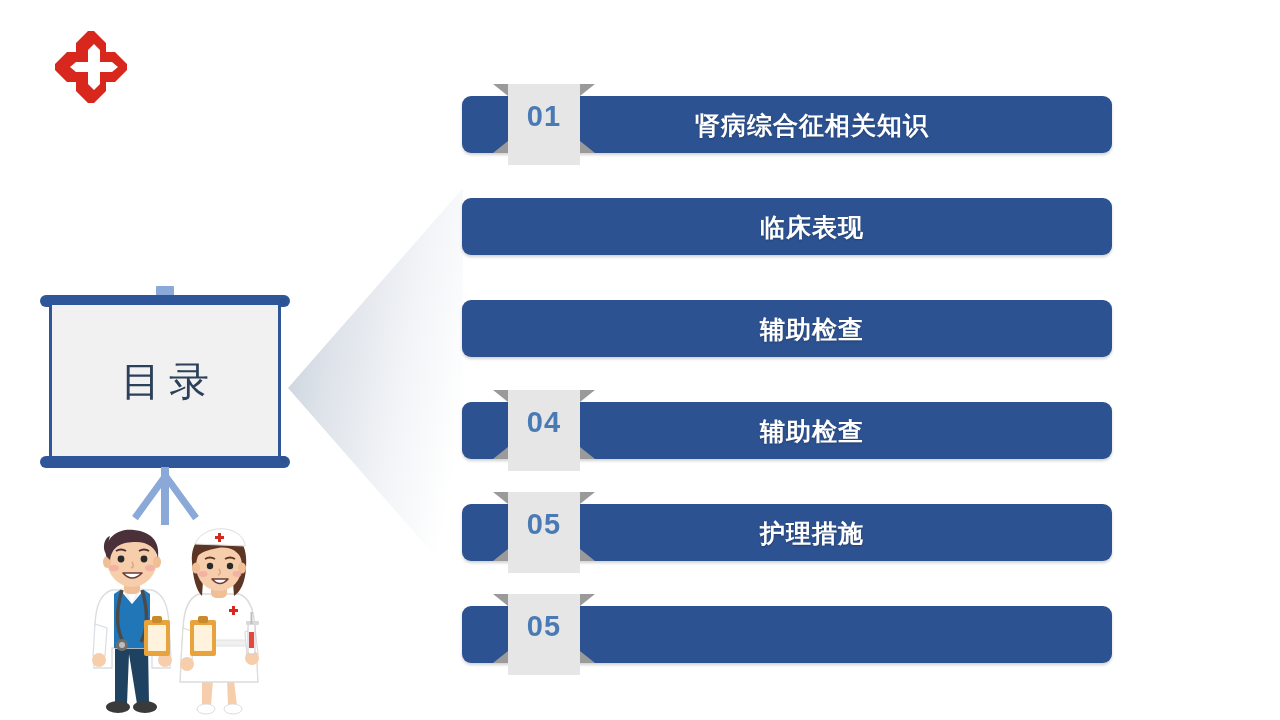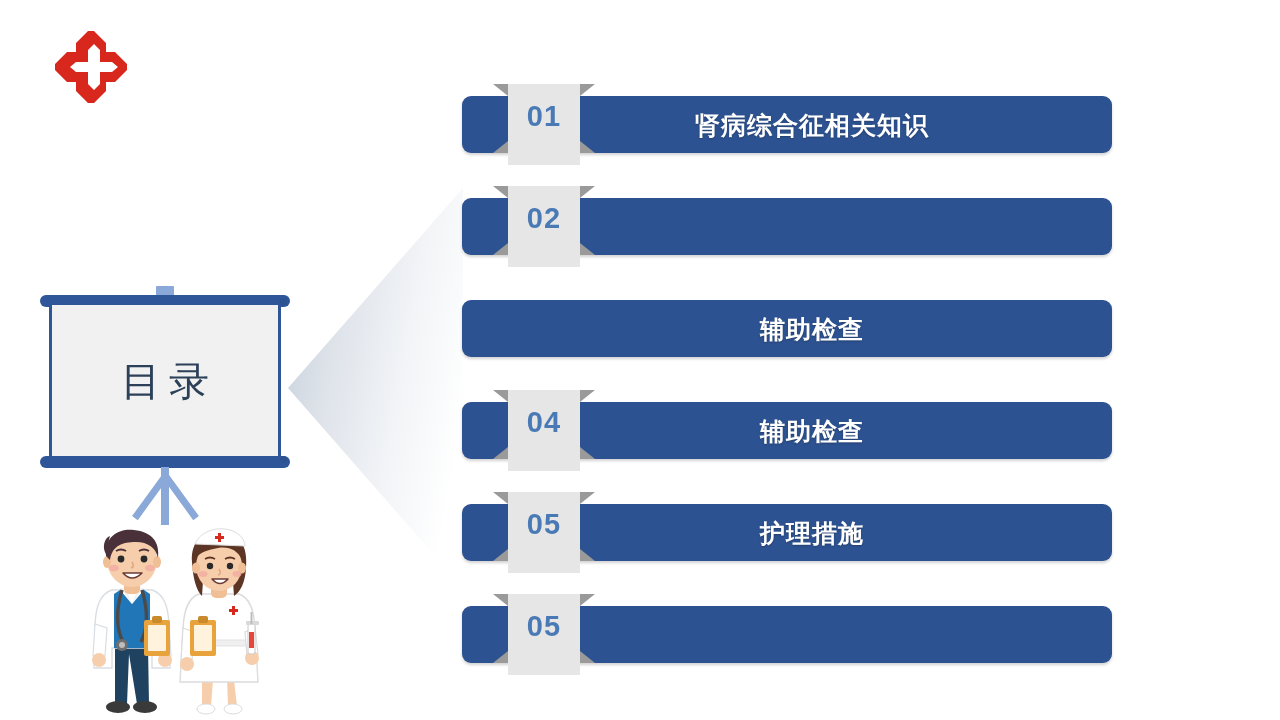--- a/index.html
+++ b/index.html
@@ -96,27 +96,21 @@
         <span class="fold tl"></span>
         <span class="fold tr"></span>
         <span class="fold bl"></span>
         <span class="fold br"></span>
         <span class="badge-num">01</span>
       </div>
     </div>
 
     <div class="row" style="top:198px;">
       <div class="bar"></div>
-      <div class="badge">
-        <span class="fold tl"></span>
-        <span class="fold tr"></span>
-        <span class="fold bl"></span>
-        <span class="fold br"></span>
-        <span class="badge-num">02</span>
-      </div>
+      <div class="row-title">临床表现</div>
     </div>
 
     <div class="row" style="top:300px;">
       <div class="bar"></div>
       <div class="row-title">辅助检查</div>
     </div>
 
     <div class="row" style="top:402px;">
       <div class="bar"></div>
       <div class="row-title">辅助检查</div>

